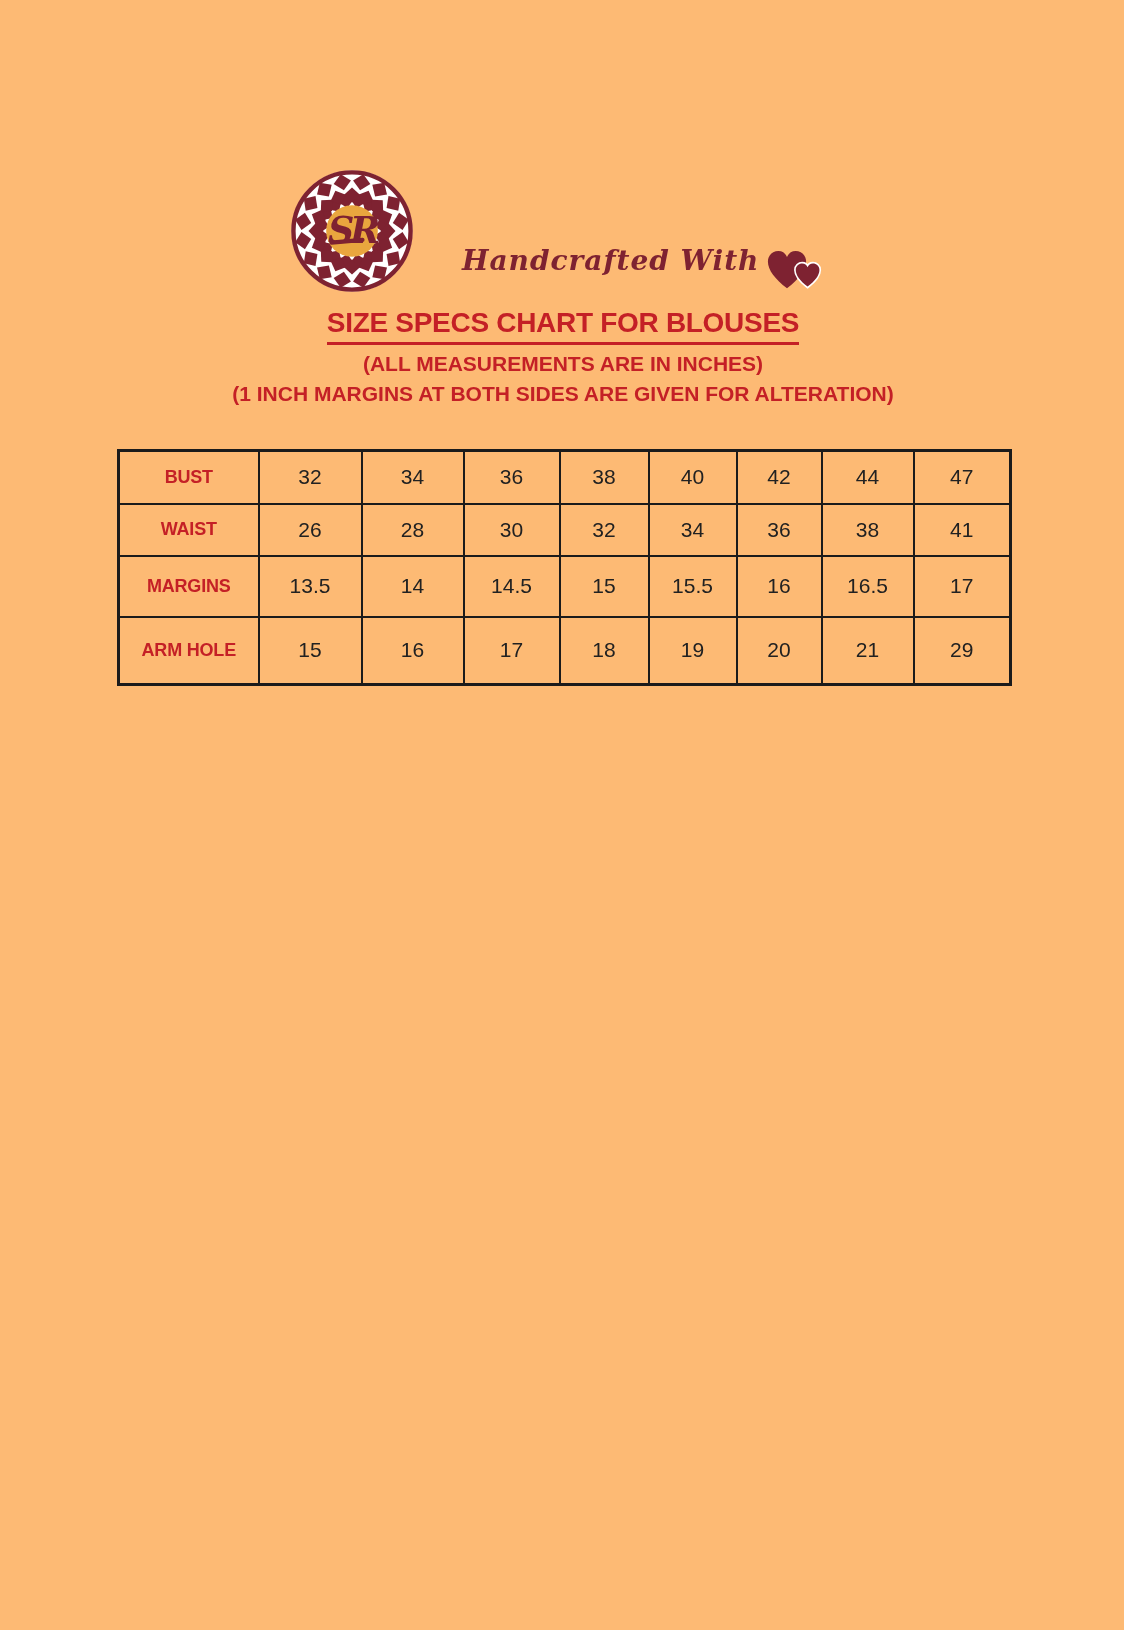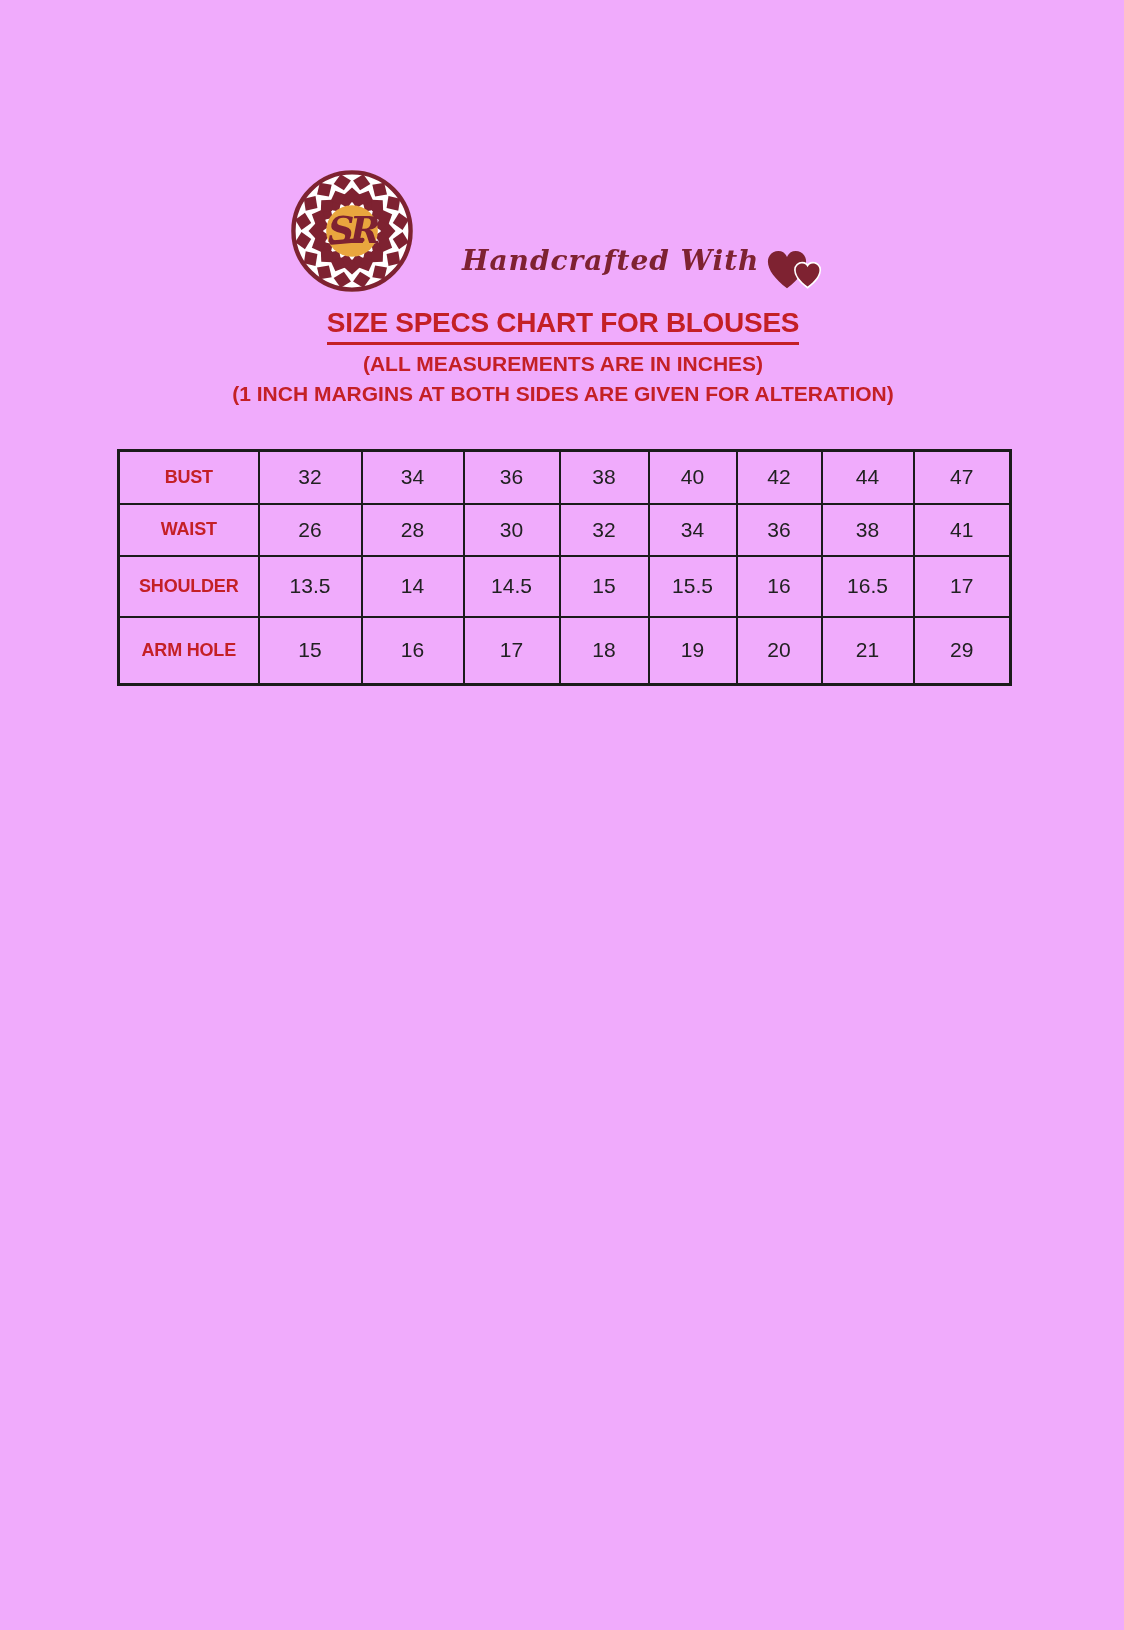--- a/index.html
+++ b/index.html
@@ -1,20 +1,20 @@
 <!DOCTYPE html>
 <html><head>
 <meta charset="utf-8">
 <style>
   html,body{margin:0;padding:0;background:#ffffff;}
   #canvas{
     position:relative;
     width:1124px;
     height:1630px;
-    background:#f0abfc;
+    background:#fdba74;
     overflow:hidden;
     font-family:"Liberation Sans",sans-serif;
   }
 
   
   .logo-mark{position:absolute;left:287px;top:168px;width:130px;height:126px;}
   .logo-mark svg{display:block;width:100%;height:100%;}
   .brand-name{
     position:absolute;left:424px;top:176px;
     font-family:"DejaVu Serif",serif;
@@ -192,21 +192,21 @@
         <td>26</td>
         <td>28</td>
         <td>30</td>
         <td>32</td>
         <td>34</td>
         <td>36</td>
         <td>38</td>
         <td>41</td>
       </tr>
       <tr class="r3">
-        <th>SHOULDER</th>
+        <th>MARGINS</th>
         <td>13.5</td>
         <td>14</td>
         <td>14.5</td>
         <td>15</td>
         <td>15.5</td>
         <td>16</td>
         <td>16.5</td>
         <td>17</td>
       </tr>
       <tr class="r4">

